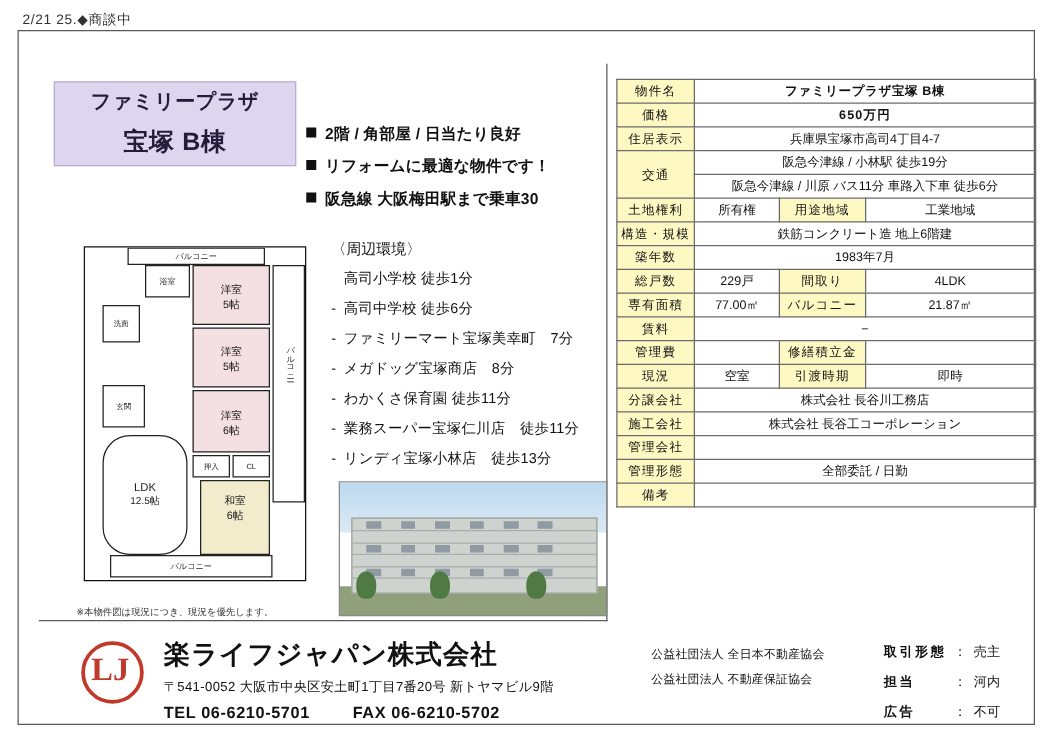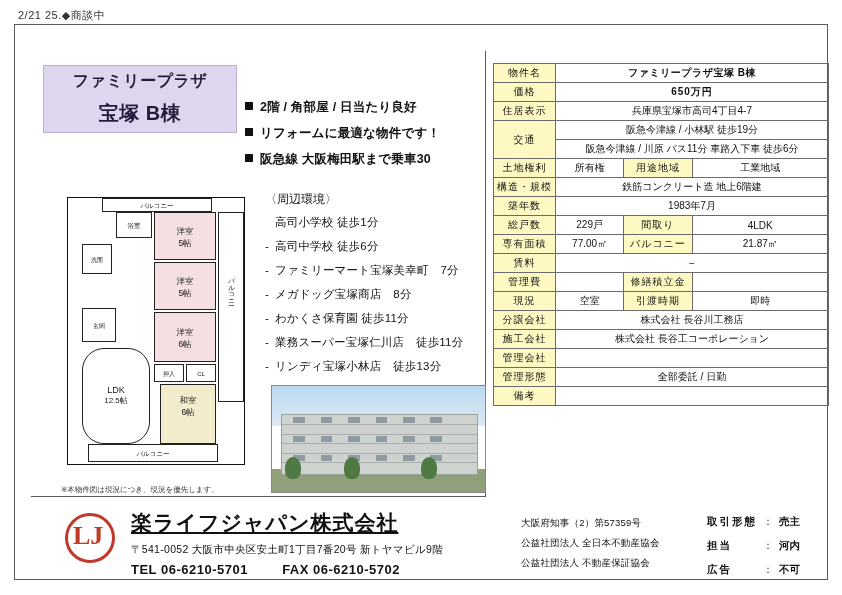--- a/index.html
+++ b/index.html
@@ -132,37 +132,37 @@
     position:absolute;left:0;top:0;width:50px;height:50px;border-radius:50%;
     border:3px solid #c0392b;box-sizing:border-box;
   }
   .logo .lj{
     position:absolute;left:8px;top:8px;font-size:26px;font-weight:bold;color:#c0392b;
     font-family:"Liberation Serif",serif;
   }
   .company{
     position:absolute;left:100px;top:12px;
   }
-  .company .cname{font-size:21px;font-weight:bold;letter-spacing:1px;color:#111;text-decoration:underline;}
+  .company .cname{font-size:21px;font-weight:bold;letter-spacing:1px;color:#111;}
   .company .caddr{font-size:10.5px;margin-top:6px;color:#111;letter-spacing:0.3px;}
   .company .ctel{font-size:13px;font-weight:bold;margin-top:5px;color:#111;letter-spacing:0.5px;}
   .company .ctel .sp{display:inline-block;width:26px;}
 
   .licenses{
     position:absolute;left:490px;top:20px;width:170px;
   }
   .licenses div{font-size:9.5px;color:#111;margin-bottom:7px;letter-spacing:0.2px;}
 
   .dealinfo{
     position:absolute;left:676px;top:18px;width:140px;
   }
   .dealinfo .drow{font-size:10.5px;color:#111;margin-bottom:10px;display:flex;}
   .dealinfo .dk{width:50px;font-weight:bold;letter-spacing:2px;}
   .dealinfo .dc{width:22px;text-align:center;}
-  .dealinfo .dv{font-weight:bold;}
+  .dealinfo .dv{font-weight:normal;}
 </style>
 </head>
 <body>
 
 <div class="topnote">2/21 25.◆商談中</div>
 
 <div class="sheet">
 
   <div class="left">
 
@@ -381,21 +381,20 @@
     <div class="company">
       <div class="cname">楽ライフジャパン株式会社</div>
       <div class="caddr">〒541-0052  大阪市中央区安土町1丁目7番20号 新トヤマビル9階</div>
       <div class="ctel">
         <span>TEL  06-6210-5701</span>
         <span class="sp"></span>
         <span>FAX  06-6210-5702</span>
       </div>
     </div>
     <div class="licenses">
-      <div>大阪府知事（2）第57359号</div>
       <div>公益社団法人  全日本不動産協会</div>
       <div>公益社団法人  不動産保証協会</div>
     </div>
     <div class="dealinfo">
       <div class="drow">
         <span class="dk">取引形態</span>
         <span class="dc">：</span>
         <span class="dv">売主</span>
       </div>
       <div class="drow">

